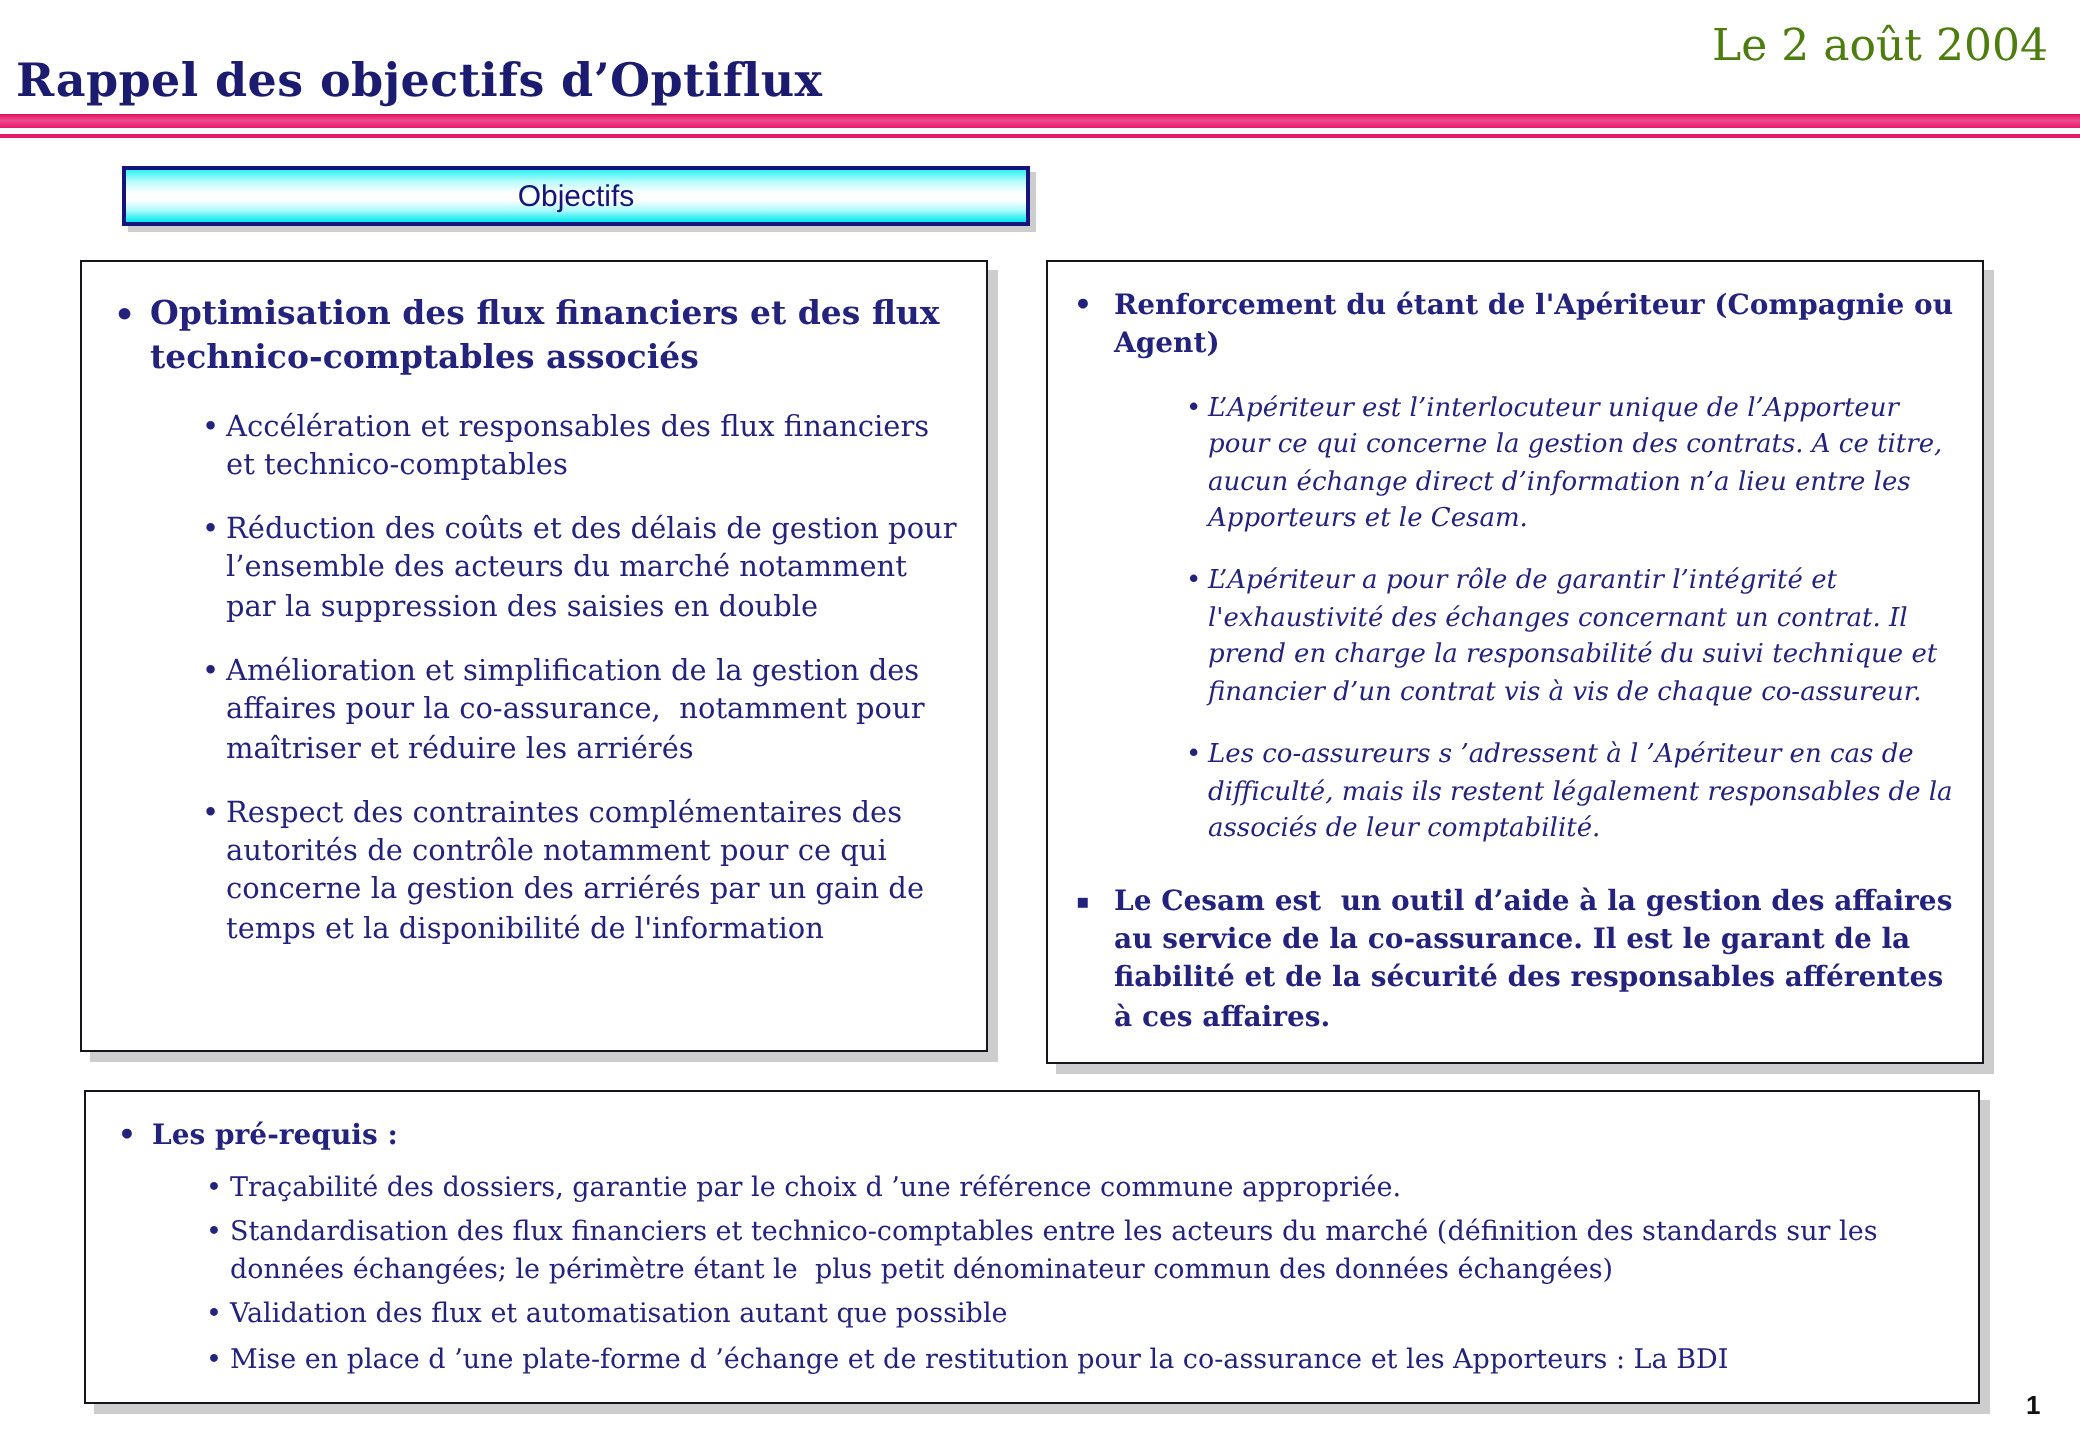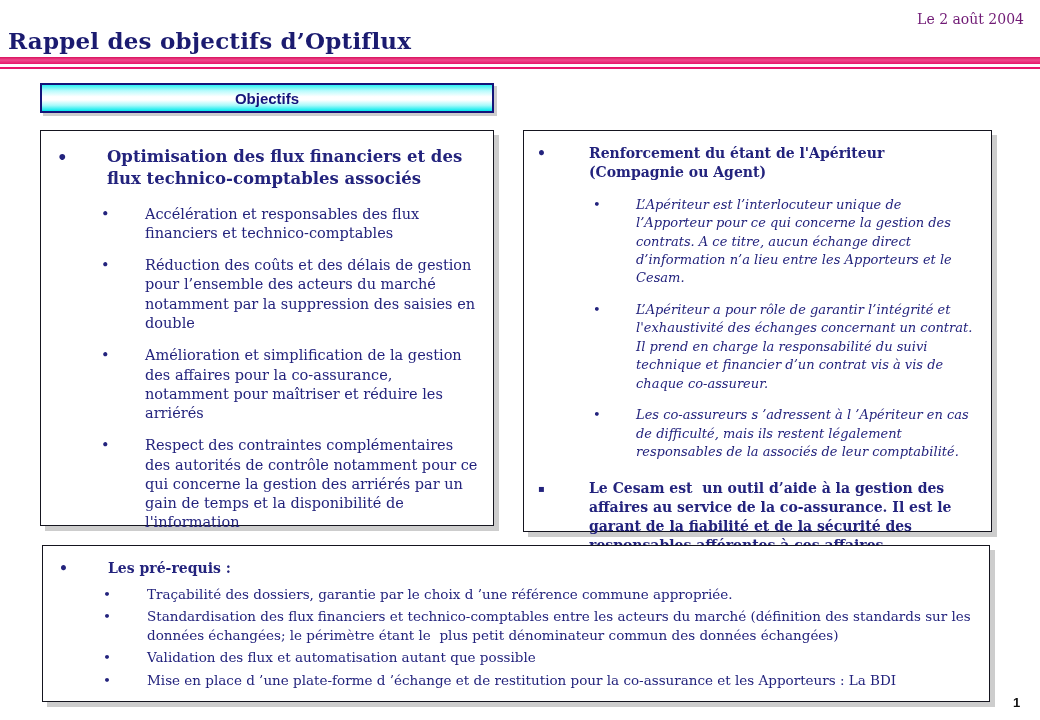--- a/index.html
+++ b/index.html
@@ -7,54 +7,54 @@
   .slide {
     position:relative; width:1040px; height:720px; background:#ffffff;
     font-family:"DejaVu Serif", serif; overflow:hidden;
   }
   .page-title {
     position:absolute; left:8px; top:27px;
     font-size:23px; font-weight:bold; color:#1b1b70; letter-spacing:.2px;
   }
   .page-date {
     position:absolute; right:16px; top:11px;
-    font-size:14px; color:#701a75;
+    font-size:22px; color:#4d7c0f;
   }
   .separator { position:absolute; left:0; top:57px; width:1040px; }
   .sep-thick {
     height:7px;
     background:linear-gradient(180deg,#d9125f 0%,#ee4b8d 45%,#e8186c 100%);
   }
   .sep-gap { height:3px; background:#ffffff; }
   .sep-thin { height:2px; background:#e8186c; }
 
   .hdr-box {
     position:absolute; height:30px;
     border:2px solid #14147a;
     background:linear-gradient(180deg,#2ef2f2 0%,#b8fbfc 22%,#ffffff 45%,#ffffff 58%,#a9fafb 78%,#00e9ec 100%);
     box-shadow:3px 3px 0 #cdcdcd;
     display:flex; align-items:center; justify-content:center;
-    font-family:"Liberation Sans", sans-serif; font-weight:bold;
-    font-size:15px; color:#14147a; white-space:pre-wrap;
+    font-family:"Liberation Sans", sans-serif; font-weight:normal;
+    font-size:15px; color:#14147a; white-space:pre-wrap;margin-left:21px;
   }
   .hdr-left  { left:40px;  top:83px; width:454px; }
   .hdr-right { left:523px; top:83px; width:469px; }
 
   .panel {
     position:absolute; background:#ffffff;
     border:1.5px solid #15151f; box-shadow:5px 5px 0 #cdcdcd;
     color:#23237d;
   }
   .panel-left  { left:40px;  top:130px; width:454px; height:396px; padding:15px 12px 0 16px; }
   .panel-right { left:523px; top:130px; width:469px; height:402px; padding:13px 10px 0 9px;  }
   .panel-bottom{ left:42px;  top:545px; width:948px; height:157px; padding:13px 14px 0 13px; }
 
   .row { display:flex; align-items:flex-start; }
   .marker { flex:0 0 auto; }
-  .btext { white-space:pre-wrap;margin-left:32px; }
+  .btext { white-space:pre-wrap; }
 
   
   .lp-l1 { font-weight:bold; font-size:16.5px; line-height:1.32; margin-bottom:15px; }
   .lp-l1 .marker { width:18px; padding-top:1px; }
   .lp-l2 { font-size:14.5px; line-height:1.33; margin:0 0 13px 44px; }
   .lp-l2 .marker { width:12px; }
   .lp-l2 .btext { width:372px; }
 
   
   .rp-l1 { font-weight:bold; font-size:14px; line-height:1.38; margin-bottom:13px; }

